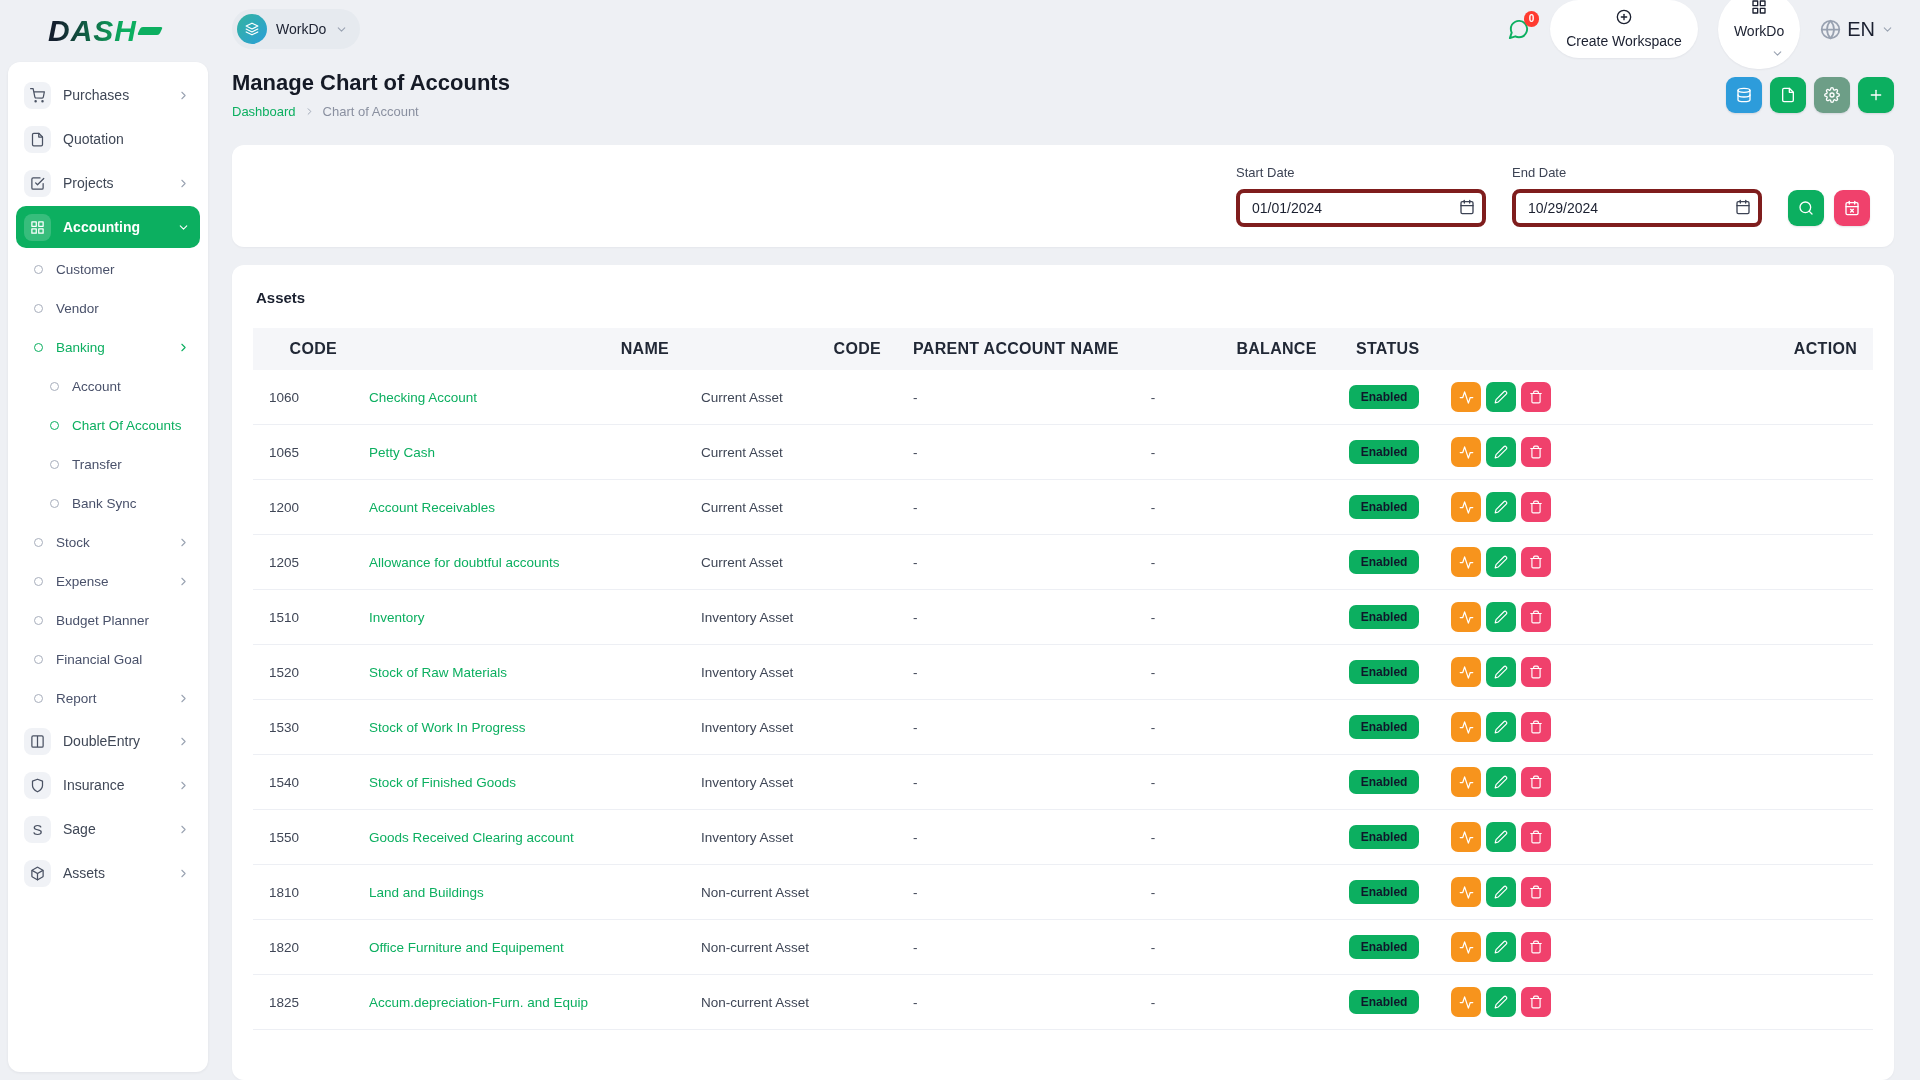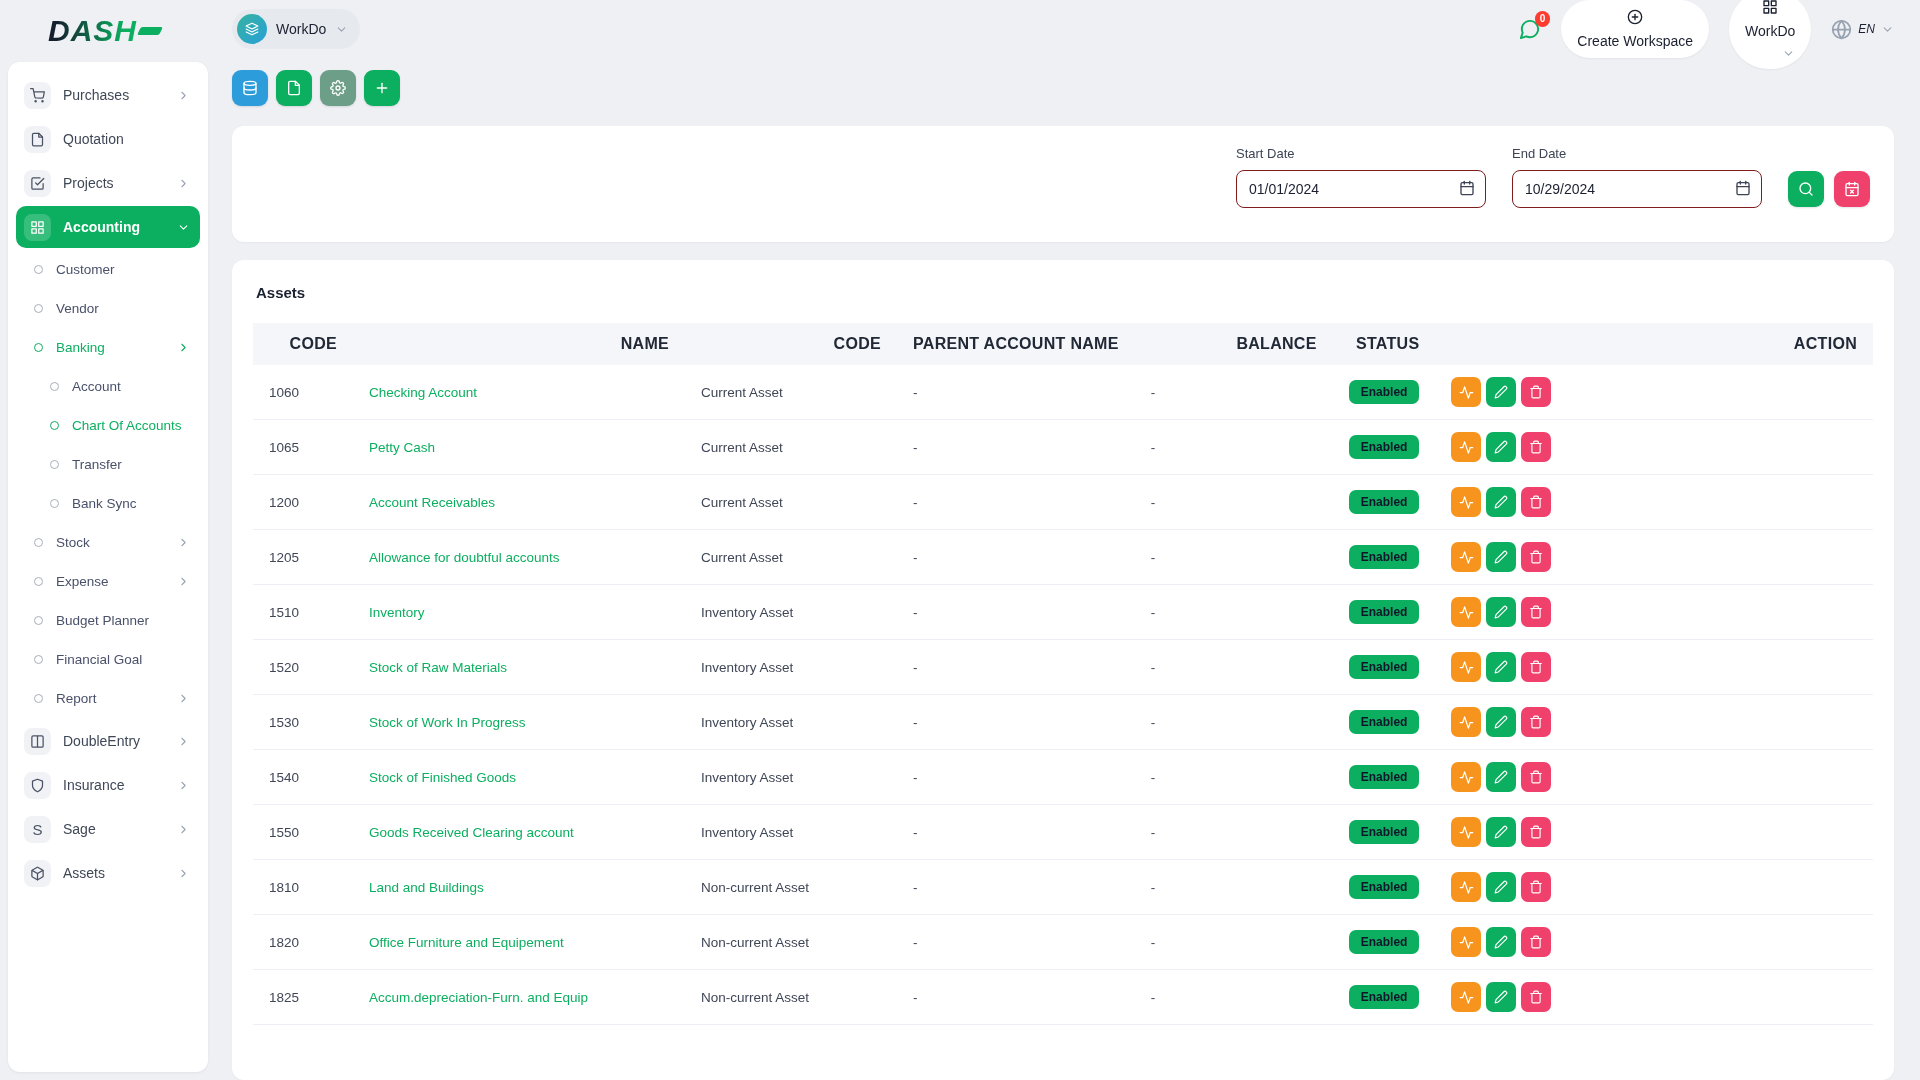--- a/index.html
+++ b/index.html
@@ -55,45 +55,45 @@
   .main { flex:1; padding:0 26px 0 24px; display:flex; flex-direction:column; }
 
   .topbar { height:58px; display:flex; align-items:center; justify-content:space-between; }
   .ws-pill { display:flex; align-items:center; gap:9px; background:#e6eaef; border-radius:999px; padding:5px 12px 5px 5px; cursor:pointer; }
   .ws-avatar { width:30px; height:30px; border-radius:50%; background:linear-gradient(135deg,#34b3a0,#2a9fd8); color:#fff; display:flex; align-items:center; justify-content:center; }
   .ws-name { font-size:14px; color:#1b2030; font-weight:500; }
   .tb-right { display:flex; align-items:center; gap:20px; }
   .chat-btn { position:relative; color:#0CAF60; display:flex; }
   .chat-badge { position:absolute; top:-7px; right:-9px; background:#ff3b30; color:#fff; font-size:10px; line-height:1; border-radius:999px; padding:3px 5px; font-weight:700; }
   .btn-pill { display:flex; align-items:center; gap:8px; background:#fff; border-radius:999px; padding:9px 16px; font-size:14px; color:#1b2030; box-shadow:0 1px 2px rgba(16,24,40,.05);flex-direction:column; }
-  .lang { display:flex; align-items:center; gap:6px; color:#1b2030; cursor:pointer; font-size:12px;font-style:italic; }
+  .lang { display:flex; align-items:center; gap:6px; color:#1b2030; cursor:pointer; font-size:20px; }
   .globe { color:#98a1b0; display:flex; }
 
   .page-head { display:flex; align-items:center; justify-content:space-between; margin-top:12px; }
   .page-title { font-size:22px; font-weight:700; color:#151a26; }
   .breadcrumb { display:flex; align-items:center; gap:8px; margin-top:8px; font-size:13px; }
   .bc-link { color:#0CAF60; }
   .bc-sep { color:#9aa3b2; display:flex; }
   .bc-current { color:#8a90a0; }
   .page-actions { display:flex; gap:8px; }
   .sq-btn { width:36px; height:36px; border-radius:9px; color:#fff; display:flex; align-items:center; justify-content:center; box-shadow:0 1px 2px rgba(16,24,40,.12); }
   .sq-blue { background:#2D9CDB; }
   .sq-green { background:#0CAF60; }
   .sq-sage { background:#6D9E87; }
 
   
   .filter-card {
-    margin-top:20px; background:#fff; border-radius:12px; box-shadow:0 1px 2px rgba(16,24,40,.04);
-    padding:20px 24px 34px; display:flex; justify-content:flex-end; align-items:flex-end; gap:26px;
+    margin-top:26px; background:#fff; border-radius:12px; box-shadow:0 1px 2px rgba(16,24,40,.04);
+    padding:20px 24px 20px; display:flex; justify-content:flex-end; align-items:flex-end; gap:26px;
   }
   .field { display:flex; flex-direction:column; gap:9px; width:250px; }
   .field-label { font-size:13px; color:#3c4354; }
   .input-wrap { position:relative; }
   .date-input {
-    width:100%; height:38px; border:1px solid #7f1d1d; border-radius:8px; padding:0 36px 0 12px;
+    width:100%; height:38px; border:4px solid #7f1d1d; border-radius:8px; padding:0 36px 0 12px;
     font-size:14px; color:#1b2030; background:#fff; font-family:inherit; outline:none;
   }
   .cal-icon { position:absolute; right:11px; top:10px; color:#3c4354; pointer-events:none; display:flex; }
   .filter-actions { display:flex; gap:10px; padding-bottom:1px; }
   .sq-red { background:#F0416C; }
 
   
   .table-card {
     margin-top:18px; background:#fff; border-radius:12px; box-shadow:0 1px 2px rgba(16,24,40,.04);
     padding:24px 0 0; flex:1;
@@ -373,20 +373,32 @@
           <span class="chev">
               <svg class="i" width="13" height="13" viewBox="0 0 24 24">
                 <polyline points="6 9 12 15 18 9"></polyline>
               </svg>
             </span>
         </div>
       </div>
     </header>
 
     <div class="page-head">
+      <div>
+        <div class="page-title">Manage Chart of Accounts</div>
+        <div class="breadcrumb">
+          <a class="bc-link">Dashboard</a>
+          <span class="bc-sep">
+              <svg class="i" width="11" height="11" viewBox="0 0 24 24">
+                <polyline points="9 18 15 12 9 6"></polyline>
+              </svg>
+            </span>
+          <span class="bc-current">Chart of Account</span>
+        </div>
+      </div>
       <div class="page-actions">
         <button class="sq-btn sq-blue">
           <svg class="i" width="16" height="16" viewBox="0 0 24 24">
               <ellipse cx="12" cy="5" rx="9" ry="3"></ellipse>
               <path d="M21 12c0 1.66-4 3-9 3s-9-1.34-9-3"></path>
               <path d="M3 5v14c0 1.66 4 3 9 3s9-1.34 9-3V5"></path>
             </svg>
         </button>
         <button class="sq-btn sq-green">
           <svg class="i" width="16" height="16" viewBox="0 0 24 24">

